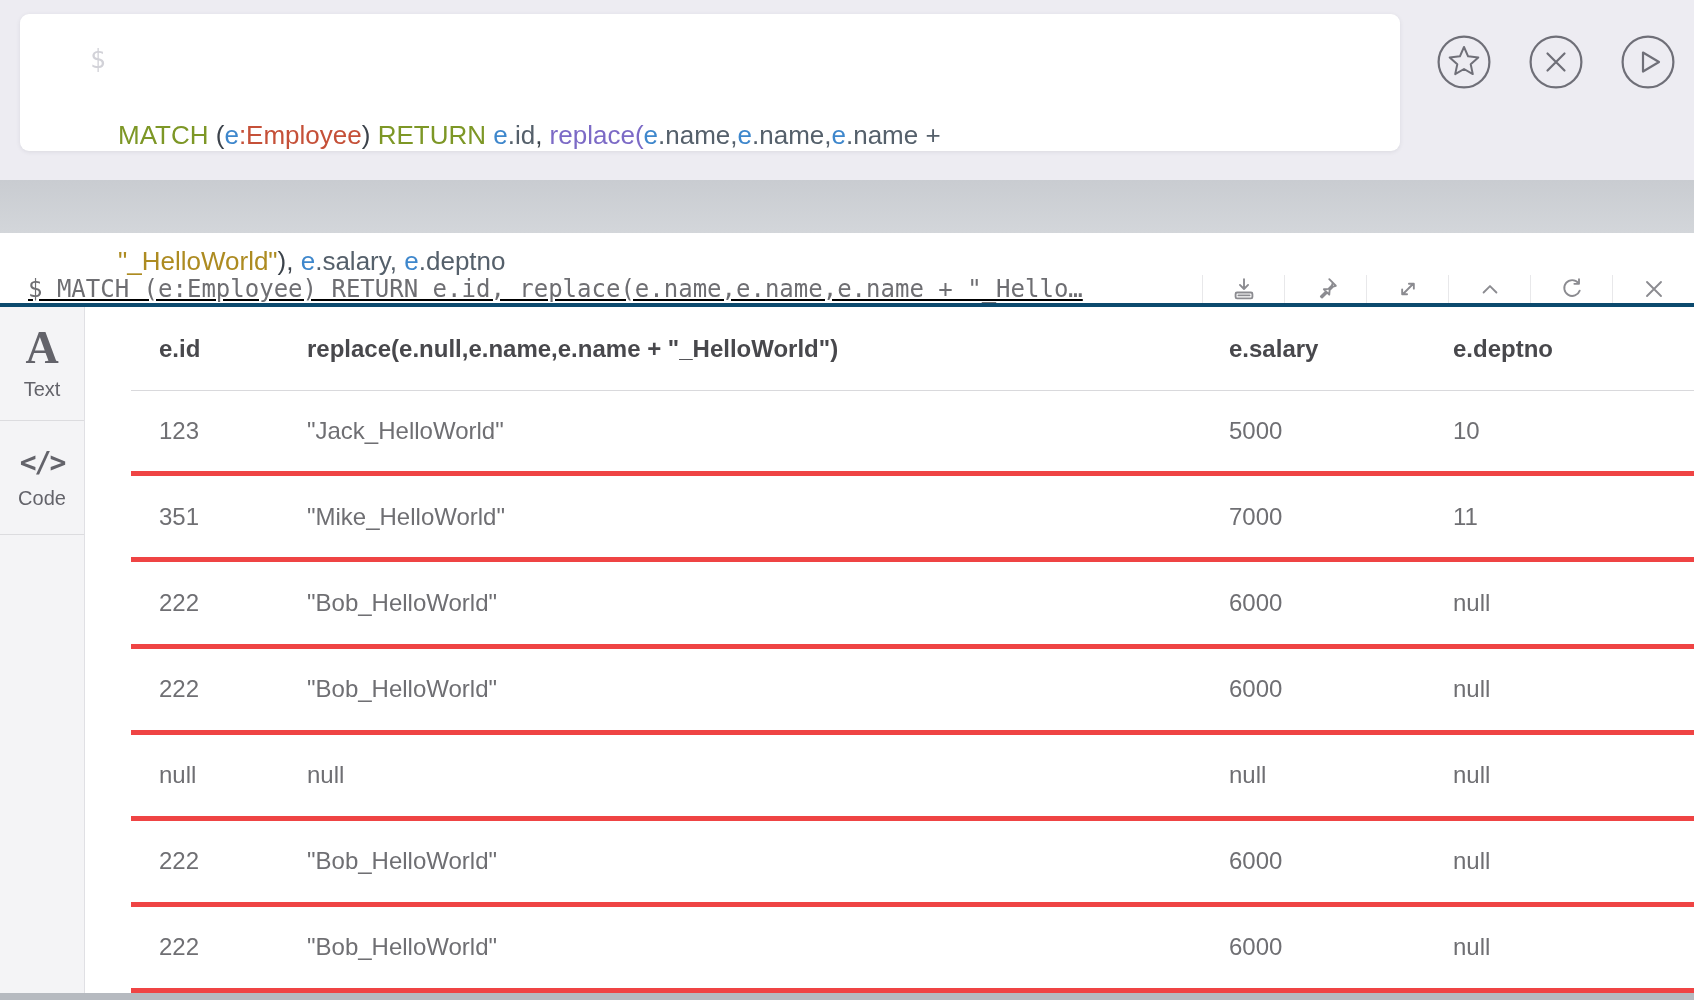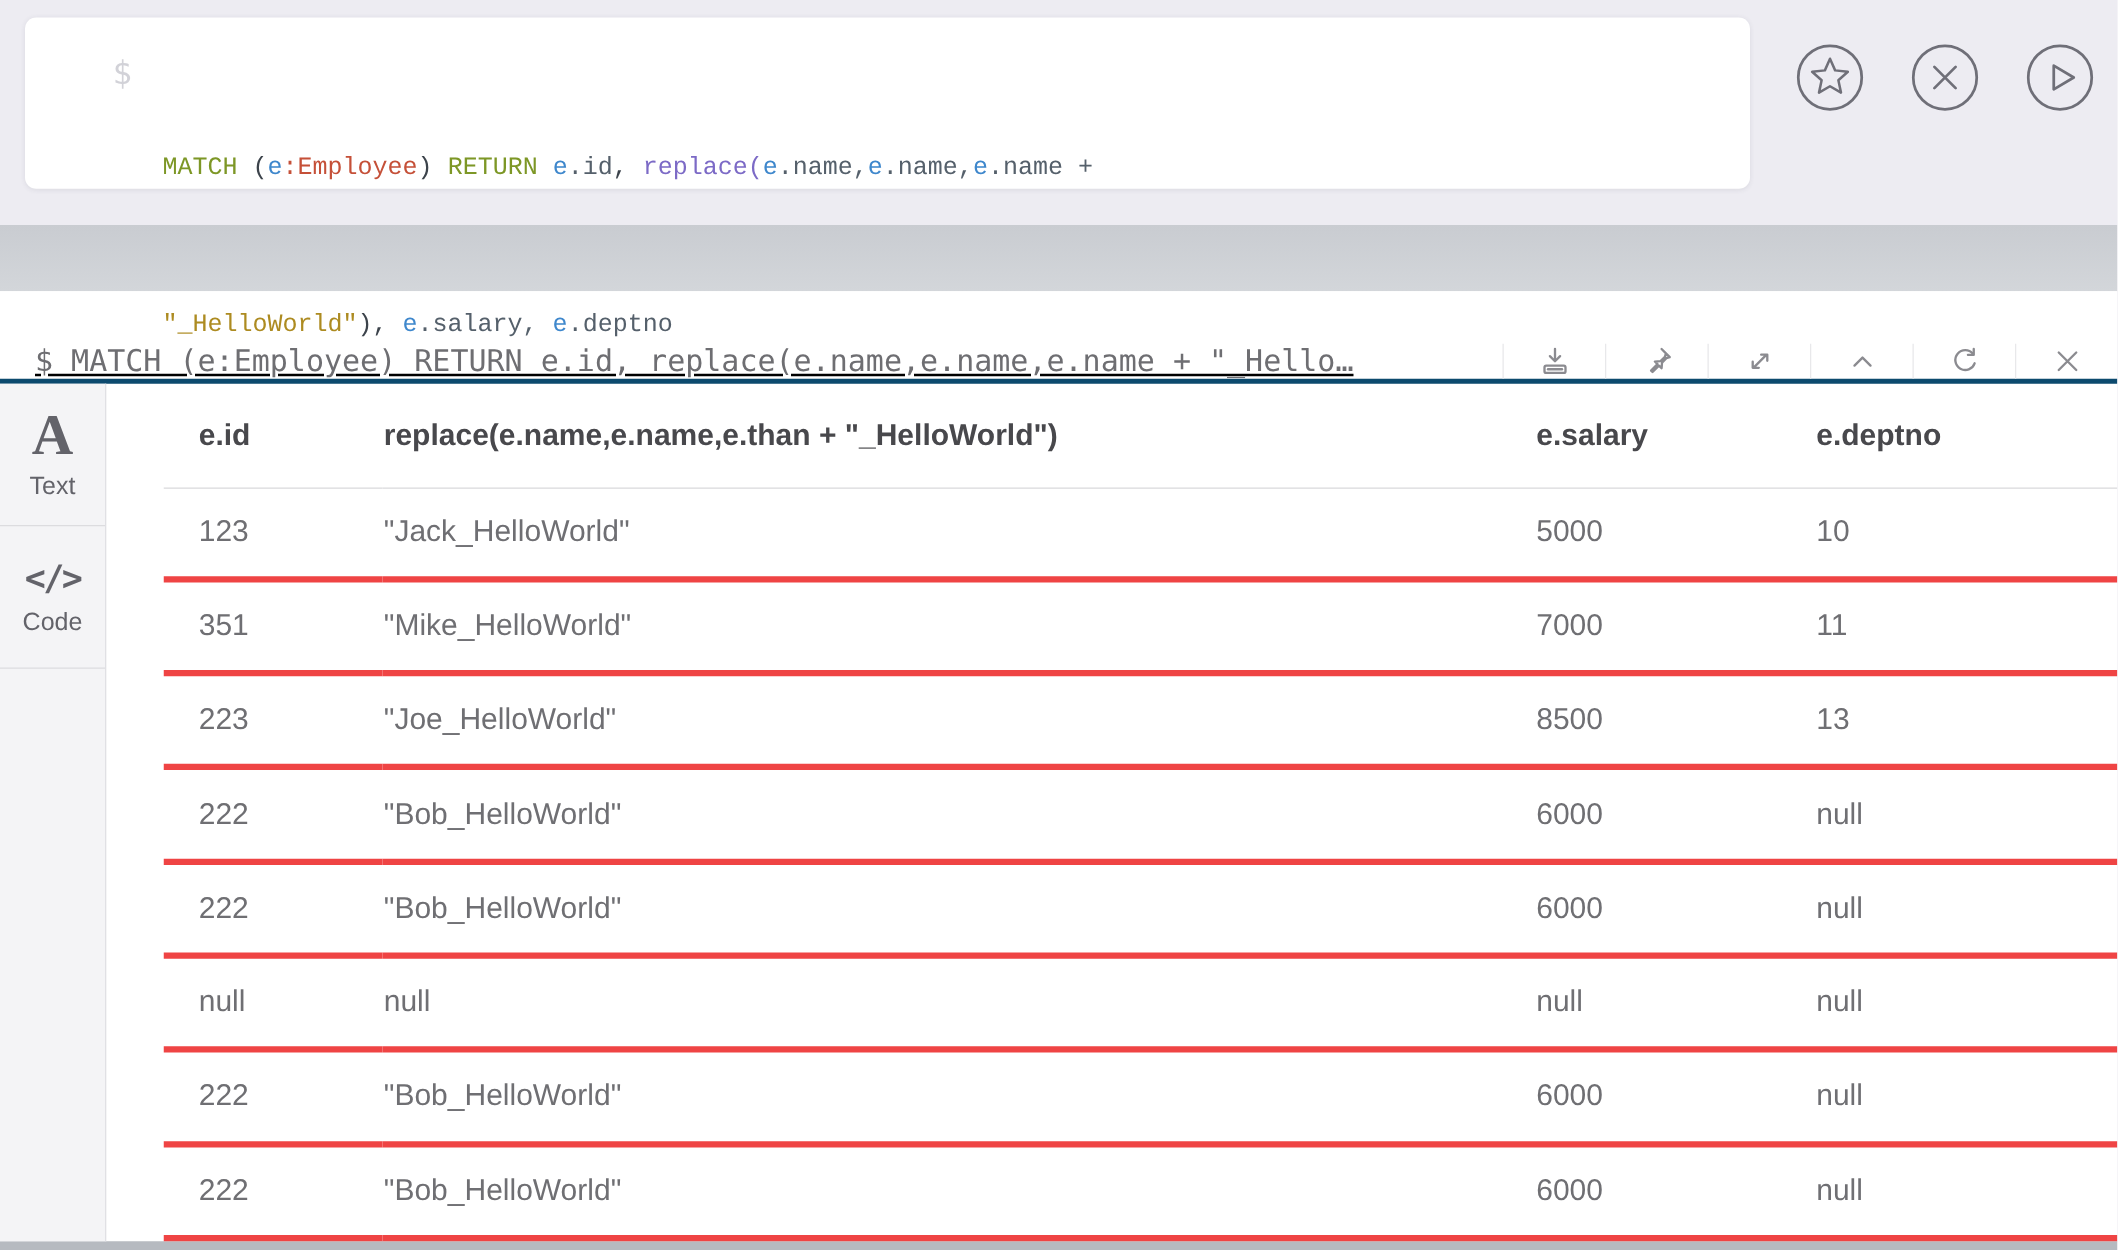--- a/index.html
+++ b/index.html
@@ -5,22 +5,22 @@
   html,body{margin:0;padding:0;background:#edecf2;}
   .app{position:relative;width:1694px;height:1000px;overflow:hidden;
        font-family:"Liberation Sans",sans-serif;background:#ffffff;}
 
   
   .editor-section{position:relative;width:100%;height:180px;background:#edecf2;}
   .editor-card{position:absolute;left:20px;top:14px;width:1380px;height:137px;
                background:#ffffff;border-radius:9px;box-shadow:0 1px 4px rgba(60,60,80,.10);}
   .editor-gutter{position:absolute;left:70px;top:30px;font-family:"DejaVu Sans Mono",monospace;
                  font-size:26px;color:#d2d2d8;}
-  .editor-code{position:absolute;left:110px;top:16px;font-family:Liberation Mono, monospace;
-               font-size:20px;line-height:42px;white-space:pre;}
+  .editor-code{position:absolute;left:98px;top:16px;font-family:Liberation Sans, sans-serif;
+               font-size:26px;line-height:42px;white-space:pre;}
   .tok-kw{color:#7d9726;} .tok-var{color:#3e87cc;} .tok-label{color:#c55038;}
   .tok-fn{color:#7c6ac6;} .tok-prop{color:#55606b;} .tok-pl{color:#55606b;}
   .tok-pr{color:#3c434b;} .tok-str{color:#ad8b21;}
 
   .editor-actions{position:absolute;top:35px;left:1437px;display:flex;gap:38px;}
   .circle-btn{width:54px;height:54px;cursor:pointer;background:transparent;border:none;padding:0;}
   .circle-btn svg{display:block;}
 
   
   .gray-band{width:100%;height:53px;background:linear-gradient(#c9ccd1,#d3d6da);}
@@ -154,45 +154,39 @@
           <span class="tab-icon-code">&lt;/&gt;</span>
           <span class="tab-label">Code</span>
         </div>
       </div>
 
       <div class="result-content">
         <table class="result-table">
           <thead>
             <tr>
               <th class="c1">e.id</th>
-              <th class="c2">replace(e.name,e.name,e.than + "_HelloWorld")</th>
+              <th class="c2">replace(e.null,e.name,e.name + "_HelloWorld")</th>
               <th class="c3">e.salary</th>
               <th class="c4">e.deptno</th>
             </tr>
           </thead>
           <tbody>
               <tr>
                 <td class="c1">123</td>
                 <td class="c2">"Jack_HelloWorld"</td>
                 <td class="c3">5000</td>
                 <td class="c4">10</td>
               </tr>
               <tr>
                 <td class="c1">351</td>
                 <td class="c2">"Mike_HelloWorld"</td>
                 <td class="c3">7000</td>
                 <td class="c4">11</td>
               </tr>
               <tr>
-                <td class="c1">223</td>
-                <td class="c2">"Joe_HelloWorld"</td>
-                <td class="c3">8500</td>
-                <td class="c4">13</td>
-              </tr>
-              <tr>
                 <td class="c1">222</td>
                 <td class="c2">"Bob_HelloWorld"</td>
                 <td class="c3">6000</td>
                 <td class="c4">null</td>
               </tr>
               <tr>
                 <td class="c1">222</td>
                 <td class="c2">"Bob_HelloWorld"</td>
                 <td class="c3">6000</td>
                 <td class="c4">null</td>

